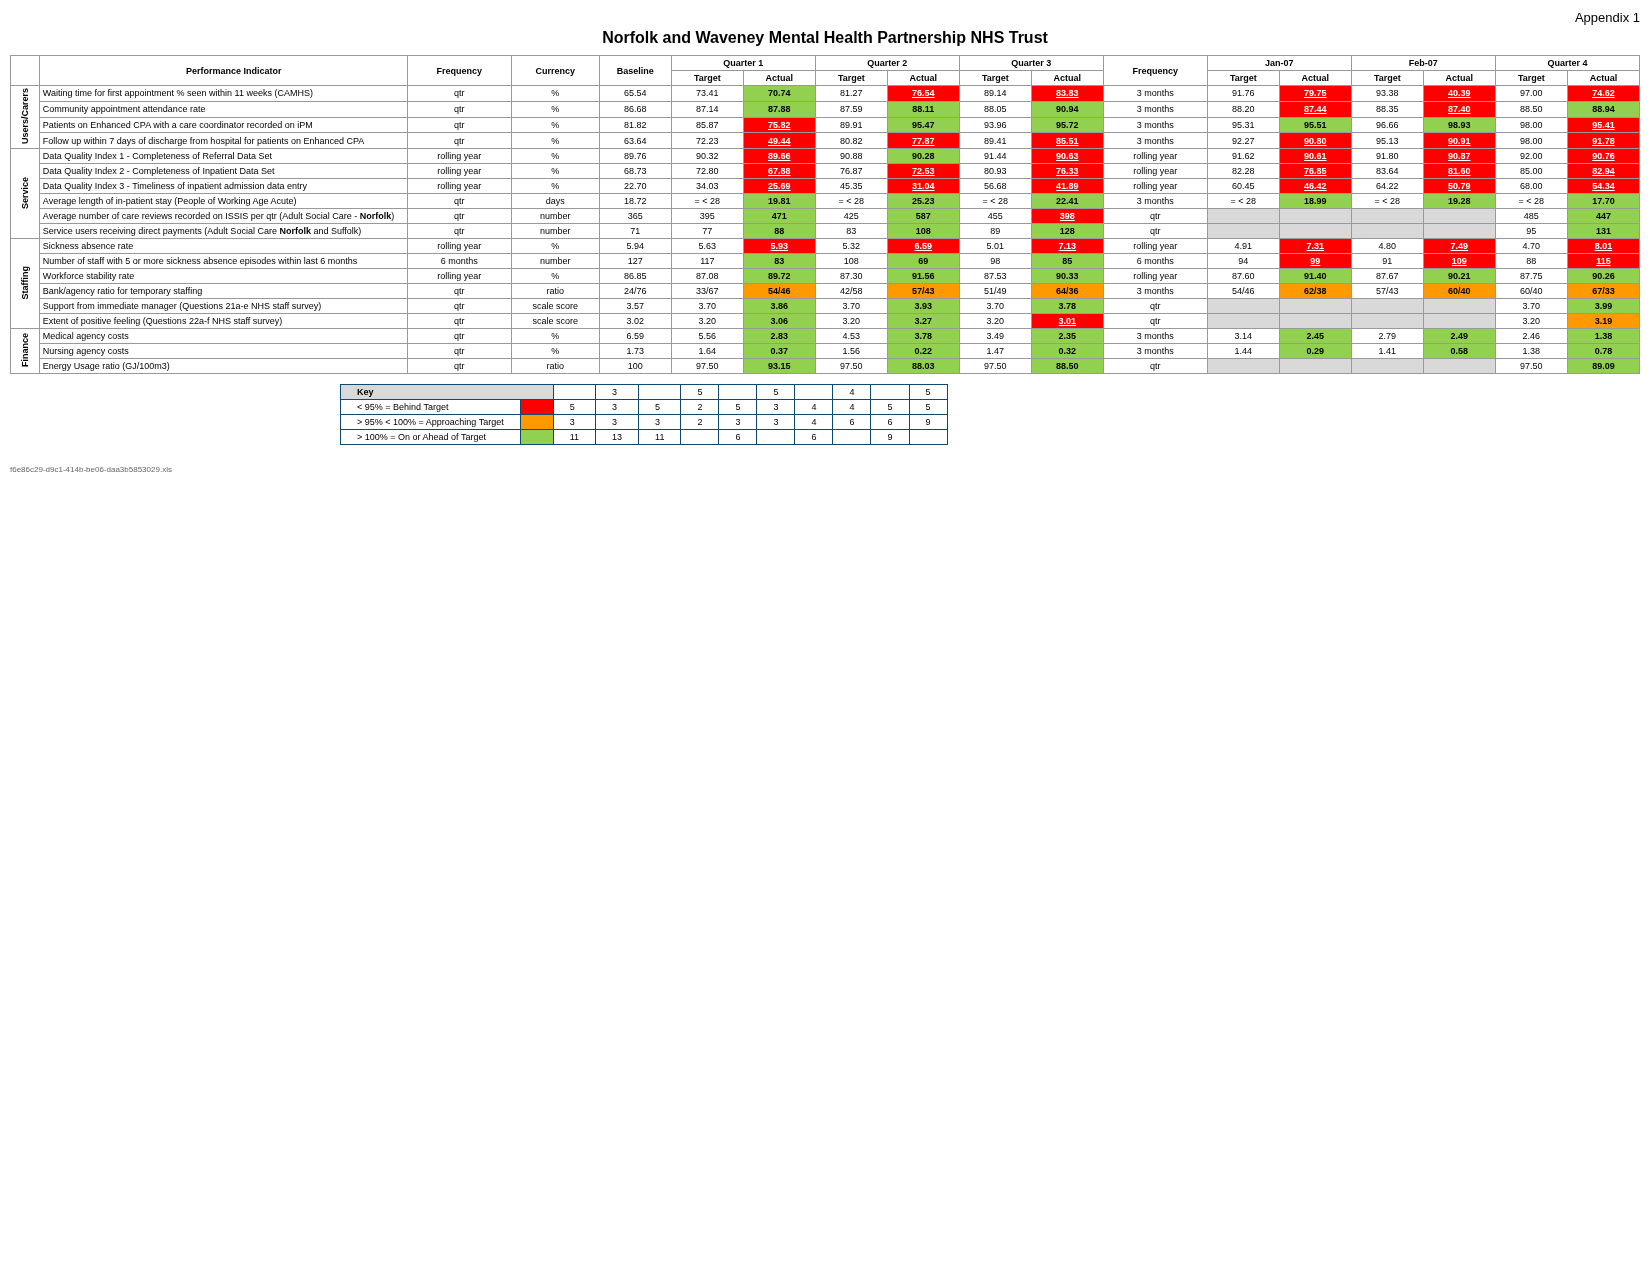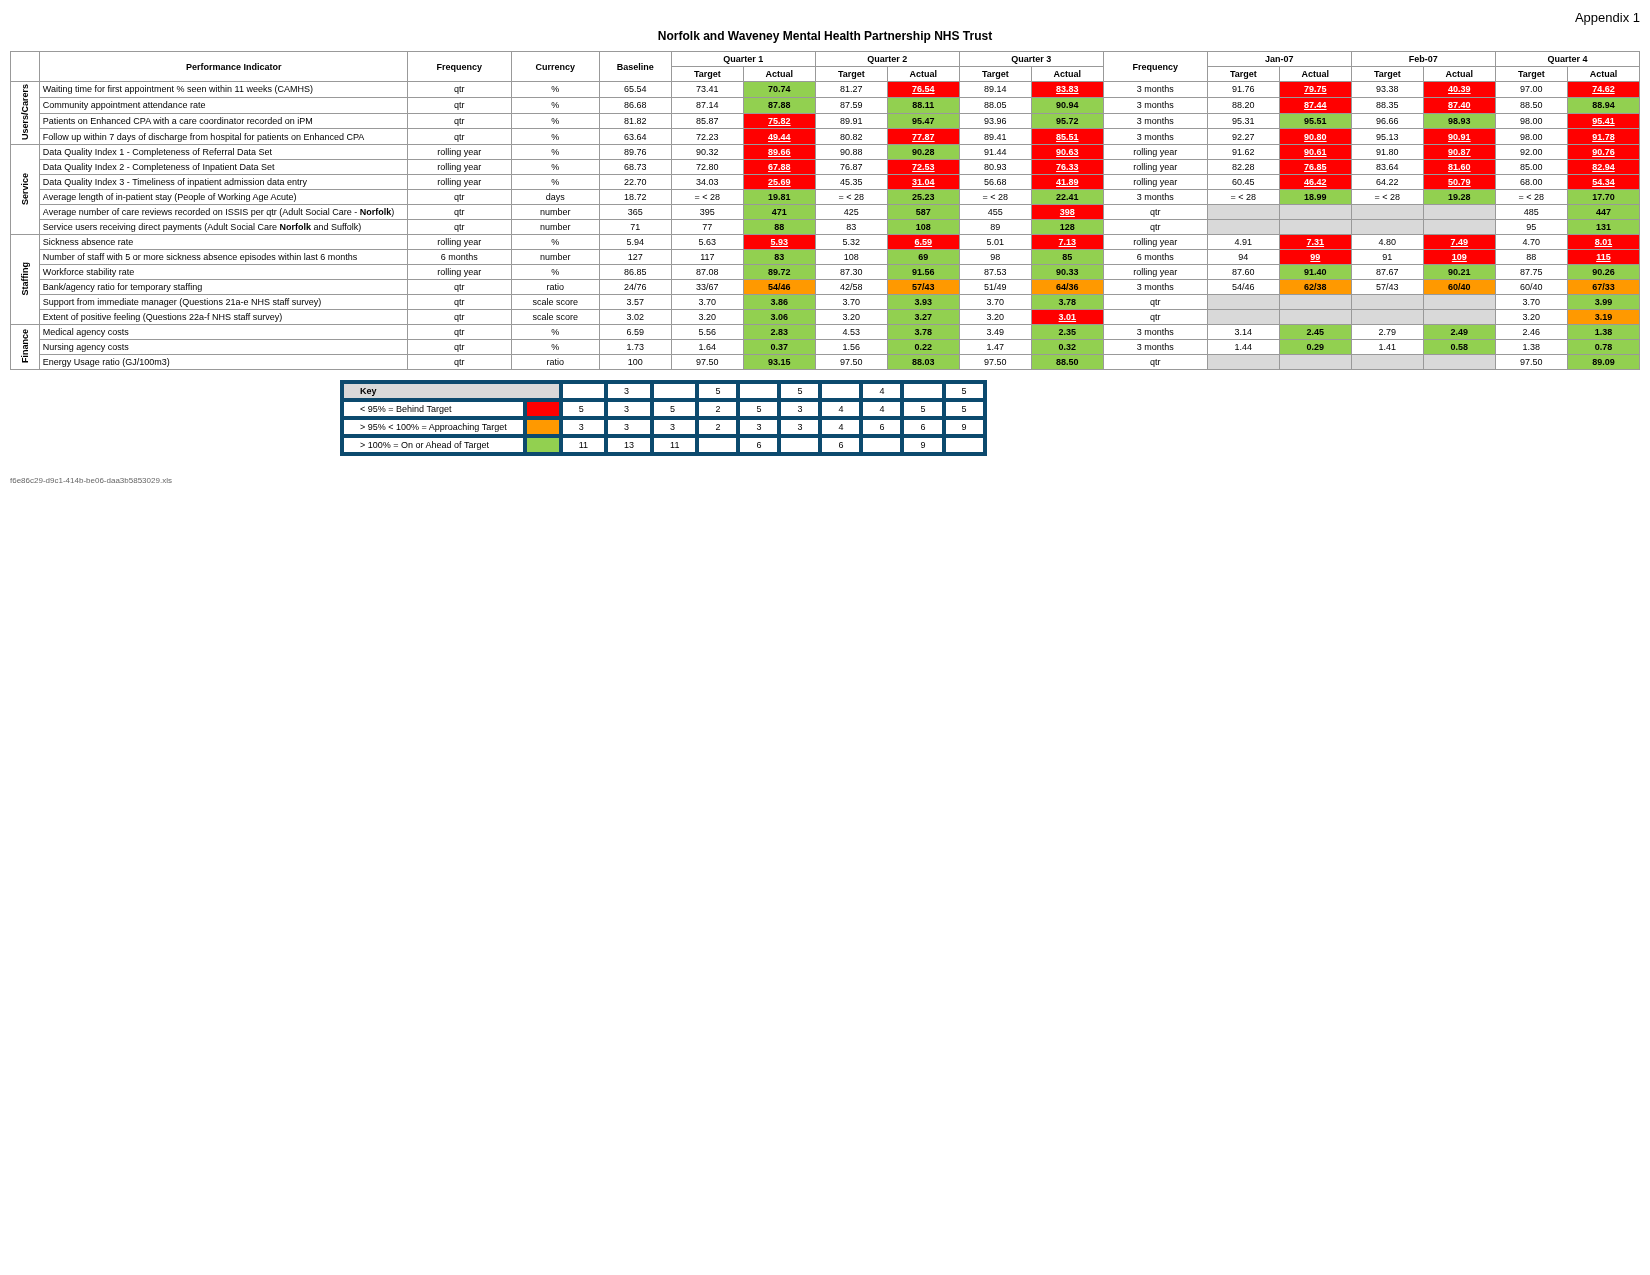--- a/index.html
+++ b/index.html
@@ -14,21 +14,21 @@
     .appendix {
       text-align: right;
       font-size: 13px;
       margin-bottom: 4px;
     }
     .title-section {
       text-align: center;
       margin-bottom: 8px;
     }
     .title-section h1 {
-      font-size: 12px;
+      font-size: 16px;
       font-weight: bold;
     }
     .title-section h2 {
       font-size: 11px;
       font-weight: normal;
     }
     table.main-table {
       border-collapse: collapse;
       width: 100%;
       font-size: 9px;
@@ -64,21 +64,21 @@
       text-align: center;
       white-space: nowrap;
     }
     .key-table {
       border-collapse: collapse;
       margin-top: 10px;
       margin-left: 330px;
       font-size: 9px;
     }
     .key-table td, .key-table th {
-      border: 4px solid #0c4a6e;
+      border: 1px solid #0c4a6e;
       padding: 2px 16px;
     }
     .key-red { background: #ff0000; width: 30px; }
     .key-orange { background: #ff9900; width: 30px; }
     .key-green { background: #92d050; width: 30px; }
     .footer {
       margin-top: 20px;
       font-size: 8px;
       color: #666;
     }

